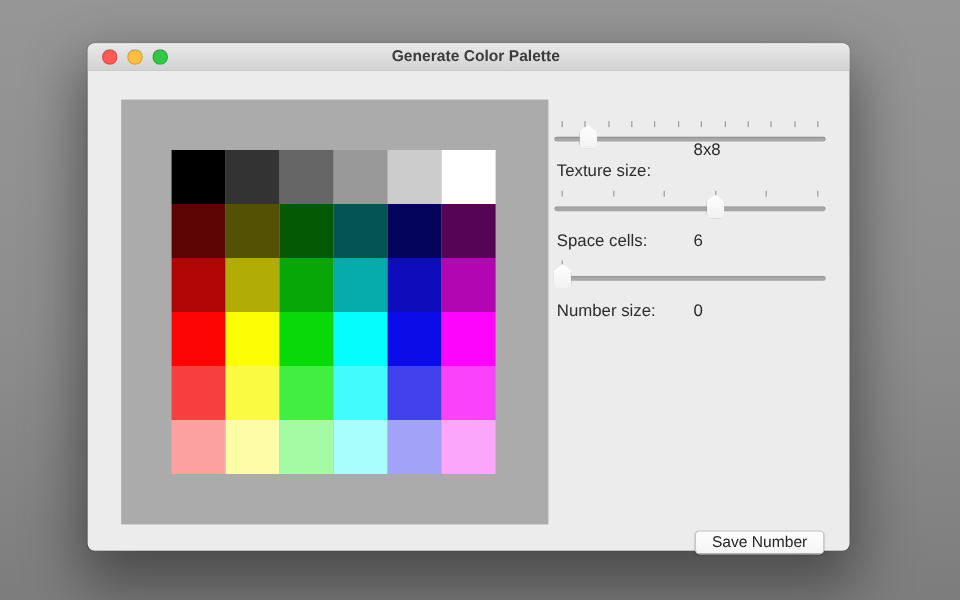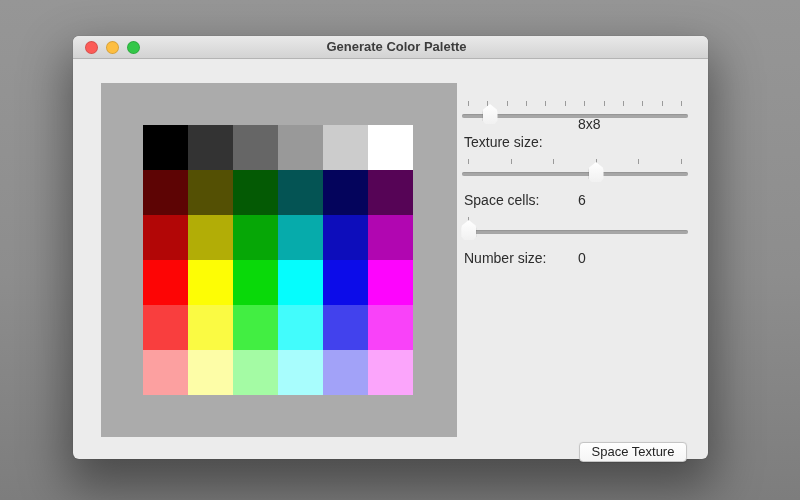--- a/index.html
+++ b/index.html
@@ -169,16 +169,16 @@
             <span class="tick"></span>
           </div>
         <div class="track"></div>
         <div class="thumb" style="left: calc(3% - 7.5px);"></div>
       </div>
       <div class="ctl-label" style="top:191px">Number size:</div>
       <div class="ctl-value" style="top:191px">0</div>
 
     </div>
 
-    <button class="save-btn">Space Texture</button>
+    <button class="save-btn">Save Number</button>
 
   </div>
 </div>
 
 </body></html>

